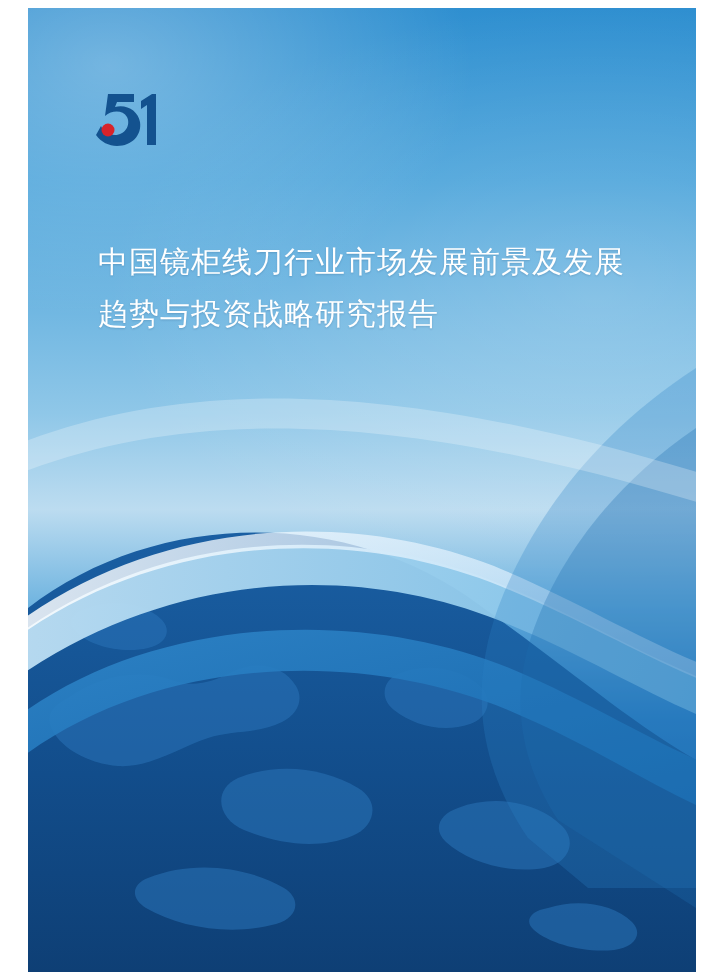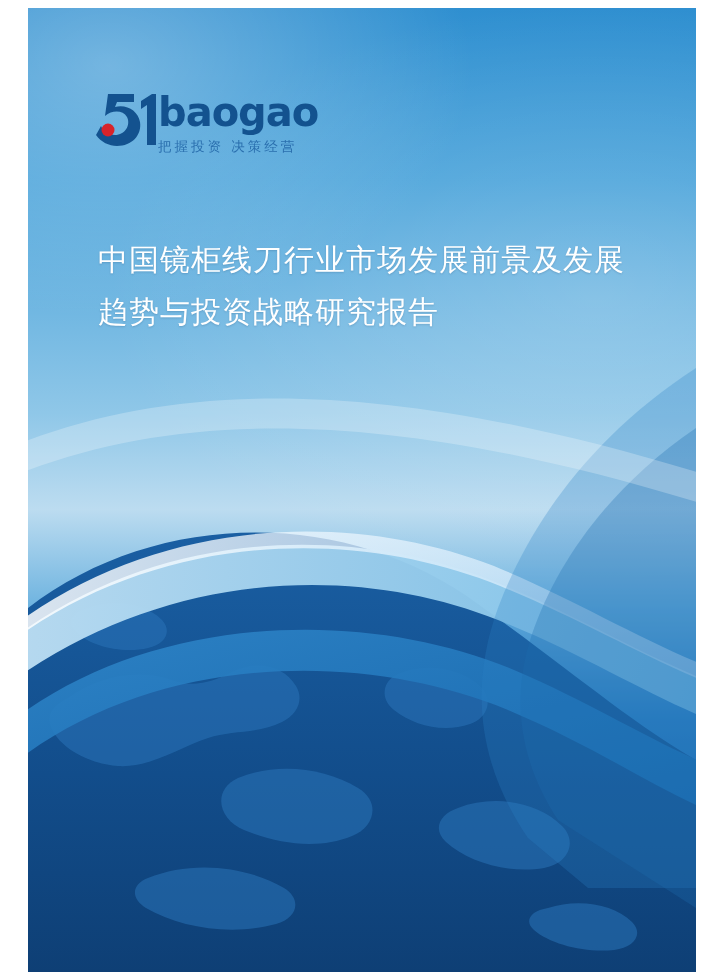--- a/index.html
+++ b/index.html
@@ -86,21 +86,21 @@
     color: #2a6fae;
     white-space: nowrap;
   }
 
   
   .title {
     position: absolute;
     left: 70px;
     top: 228px;
     width: 540px;
-    font-family: Liberation Mono, monospace;
+    font-family: Liberation Sans, sans-serif;
     font-size: 30px;
     line-height: 52px;
     color: #ffffff;
     letter-spacing: 1px;
     text-shadow: 0 1px 2px rgba(0,40,80,0.18);
   }
 </style>
 </head>
 <body>
 
@@ -161,22 +161,18 @@
       <div class="logo-mark">
         <svg viewBox="0 0 60 56" width="60" height="56">
 
           <path d="M38,4 L12,4 L9,26 C16,20 27,20 31,27 C35,35 29,45 19,45 C12,45 7,41 5,36 L0,45 C5,52 13,56 21,56 C36,56 46,45 44,32 C42,21 31,14 19,17 L21,12 L38,12 Z" fill="#13528f"></path>
 
           <circle cx="12" cy="40" r="6.5" fill="#d8232a"></circle>
 
           <path d="M56,4 L45,11 L45,19 L51,15 L51,55 L60,55 L60,4 Z" fill="#13528f"></path>
         </svg>
       </div>
-      <div class="logo-text-wrap">
-        <div class="logo-word">baogao</div>
-        <div class="logo-slogan">把握投资 决策经营</div>
-      </div>
     </div>
 
     <div class="title">中国镜柜线刀行业市场发展前景及发展趋势与投资战略研究报告</div>
 
   </div>
 </div>
 
 </body></html>

